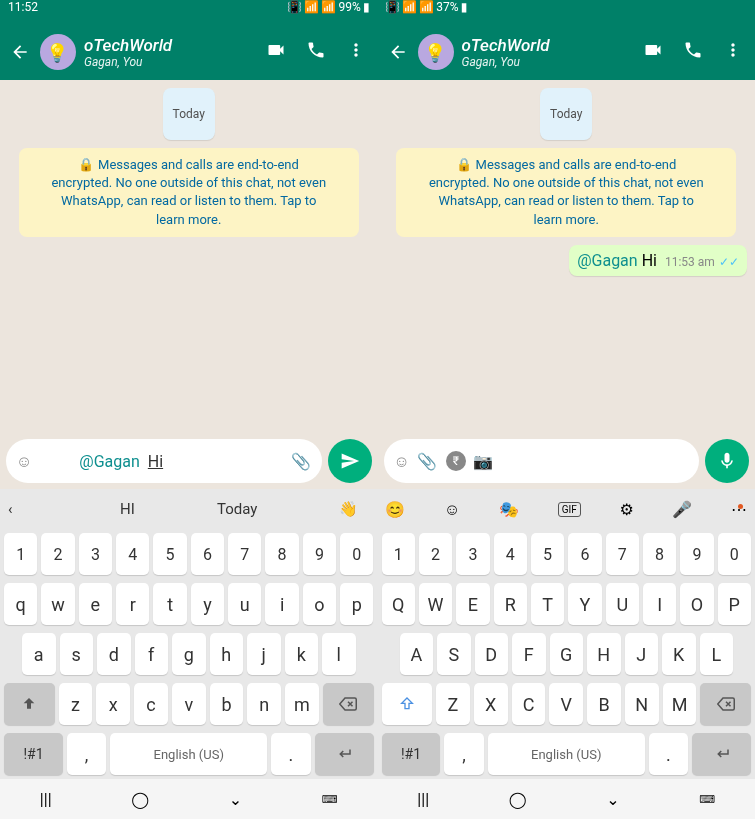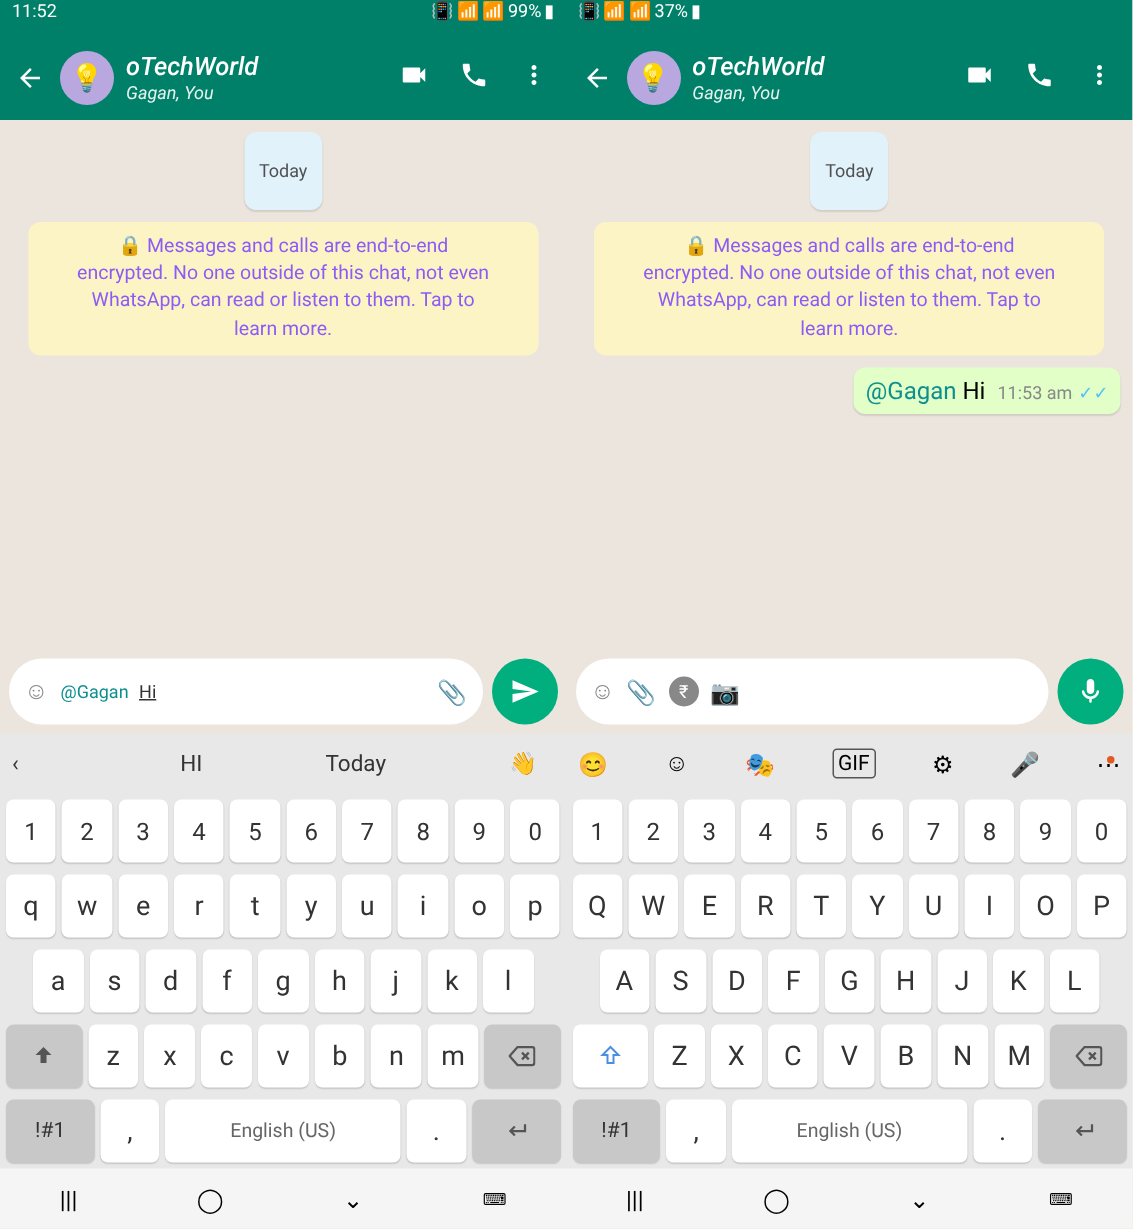--- a/index.html
+++ b/index.html
@@ -10,28 +10,28 @@
     .status-right { display: flex; align-items: center; gap: 2px; }
     .header { height: 56px; background: #008068; color: #fff; display: flex; align-items: center; padding: 0 8px; gap: 8px; }
     .back-btn { width: 24px; height: 24px; display: flex; align-items: center; justify-content: center; }
     .avatar { width: 36px; height: 36px; border-radius: 50%; background: #b9a8e0; display: flex; align-items: center; justify-content: center; font-size: 18px; }
     .header-text { flex: 1; font-style: italic; }
     .chat-name { font-size: 17px; font-weight: 500; }
     .chat-sub { font-size: 12px; opacity: 0.9; }
     .header-icons { display: flex; gap: 20px; padding-right: 4px; }
     .chat-body { flex: 1; padding: 8px; display: flex; flex-direction: column; align-items: center; overflow: hidden; background: #ece5dd; }
     .today-badge { background: #e1f2fb; color: #505050; padding: 19px 10px; border-radius: 8px; font-size: 12px; box-shadow: 0 1px 1px rgba(0,0,0,0.1); margin-bottom: 8px; }
-    .enc-box { background: #fdf4c5; color: #8b5cf6; padding: 8px 28px; border-radius: 8px; font-size: 13px; text-align: center; line-height: 1.4; max-width: 340px; }
+    .enc-box { background: #fdf4c5; color: #0369a1; padding: 8px 28px; border-radius: 8px; font-size: 13px; text-align: center; line-height: 1.4; max-width: 340px; }
     .msg-out { align-self: flex-end; background: #e1ffc7; padding: 6px 8px; border-radius: 8px; margin-top: 8px; display: flex; align-items: baseline; gap: 4px; box-shadow: 0 1px 1px rgba(0,0,0,0.1); }
     .mention { color: #0e8f8f; }
     .msg-time { font-size: 12px; color: #888; margin-left: 4px; }
     .ticks { color: #4fc3f7; font-size: 12px; }
     .input-bar { display: flex; align-items: center; padding: 6px; gap: 6px; background: #ece5dd; }
     .input-field { flex: 1; background: #fff; border-radius: 22px; height: 44px; display: flex; align-items: center; padding: 0 10px; gap: 8px; }
-    .input-text { flex: 1; font-size: 12px; color: #333; }
+    .input-text { flex: 1; font-size: 16px; color: #333; margin-left: 39px; }
     .input-text .mention { color: #0e8f8f; }
     .placeholder { color: #888; }
     .send-btn { width: 44px; height: 44px; border-radius: 50%; background: #00af7d; display: flex; align-items: center; justify-content: center; }
     .mic-btn { width: 44px; height: 44px; border-radius: 50%; background: #00af7d; display: flex; align-items: center; justify-content: center; }
     .keyboard { background: #e8e8e8; display: flex; flex-direction: column; }
     .kb-top { display: flex; align-items: center; height: 40px; padding: 0 8px; justify-content: space-between; }
     .kb-row { display: flex; justify-content: center; gap: 4px; padding: 4px 4px; }
     .key { background: #fff; border-radius: 5px; height: 42px; display: flex; align-items: center; justify-content: center; font-size: 18px; color: #333; box-shadow: 0 1px 1px rgba(0,0,0,0.15); flex: 1; min-width: 0; }
     .key-num { font-size: 16px; }
     .key-wide { flex: 1.5; }
@@ -237,21 +237,21 @@
       <svg class="icon-svg" viewBox="0 0 24 24" fill="white">
           <path d="M12 14c1.66 0 3-1.34 3-3V5c0-1.66-1.34-3-3-3S9 3.34 9 5v6c0 1.66 1.34 3 3 3zm5.91-3c-.49 0-.9.36-.98.85C16.52 14.2 14.47 16 12 16s-4.52-1.8-4.93-4.15c-.08-.49-.49-.85-.98-.85-.61 0-1.09.54-1 1.14.49 3 2.89 5.35 5.91 5.78V20c0 .55.45 1 1 1s1-.45 1-1v-2.08c3.02-.43 5.42-2.78 5.91-5.78.1-.6-.39-1.14-1-1.14z"></path>
         </svg>
     </div>
   </div>
   <div class="keyboard">
     <div class="kb-icons-row">
       <span style="color:#4a90e2">😊</span>
       <span>☺</span>
       <span>🎭</span>
-      <span style="border:1px solid #555;padding:1px 3px;font-size:14px;border-radius:3px">GIF</span>
+      <span style="border:1px solid #555;padding:1px 3px;font-size:10px;border-radius:3px">GIF</span>
       <span>⚙</span>
       <span>🎤</span>
       <span class="red-dot">⋯</span>
     </div>
     <div class="kb-row">
       <div class="key key-num">1</div>
       <div class="key key-num">2</div>
       <div class="key key-num">3</div>
       <div class="key key-num">4</div>
       <div class="key key-num">5</div>

